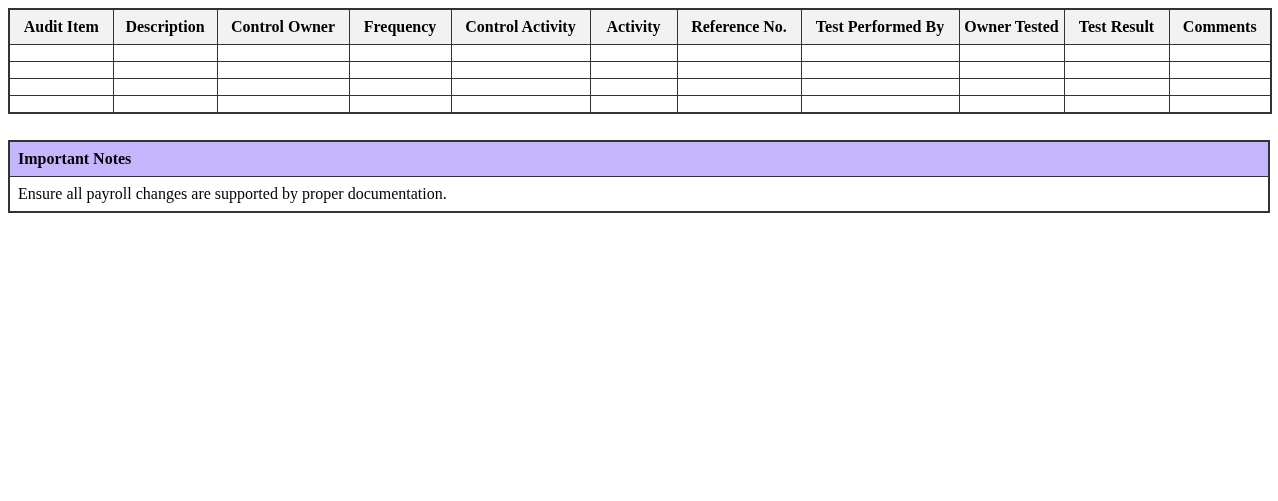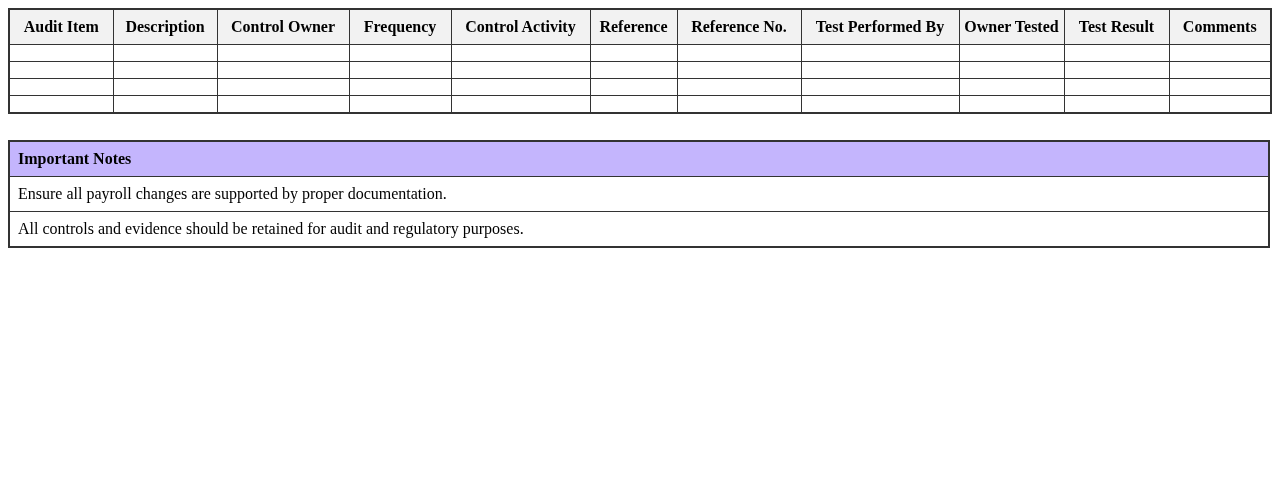--- a/index.html
+++ b/index.html
@@ -70,21 +70,21 @@
     <col style="width:105px">
     <col style="width:102px">
   </colgroup>
   <thead>
     <tr>
       <th>Audit Item</th>
       <th>Description</th>
       <th>Control Owner</th>
       <th>Frequency</th>
       <th>Control Activity</th>
-      <th>Reference</th>
+      <th>Activity</th>
       <th>Reference No.</th>
       <th>Test Performed By</th>
       <th>Owner Tested</th>
       <th>Test Result</th>
       <th>Comments</th>
     </tr>
   </thead>
   <tbody>
   <tr>
         <td></td>
@@ -144,17 +144,14 @@
 <table class="notes-table">
   <thead>
     <tr>
       <th>Important Notes</th>
     </tr>
   </thead>
   <tbody>
     <tr>
       <td>Ensure all payroll changes are supported by proper documentation.</td>
     </tr>
-    <tr>
-      <td>All controls and evidence should be retained for audit and regulatory purposes.</td>
-    </tr>
   </tbody>
 </table>
 
 </body></html>

